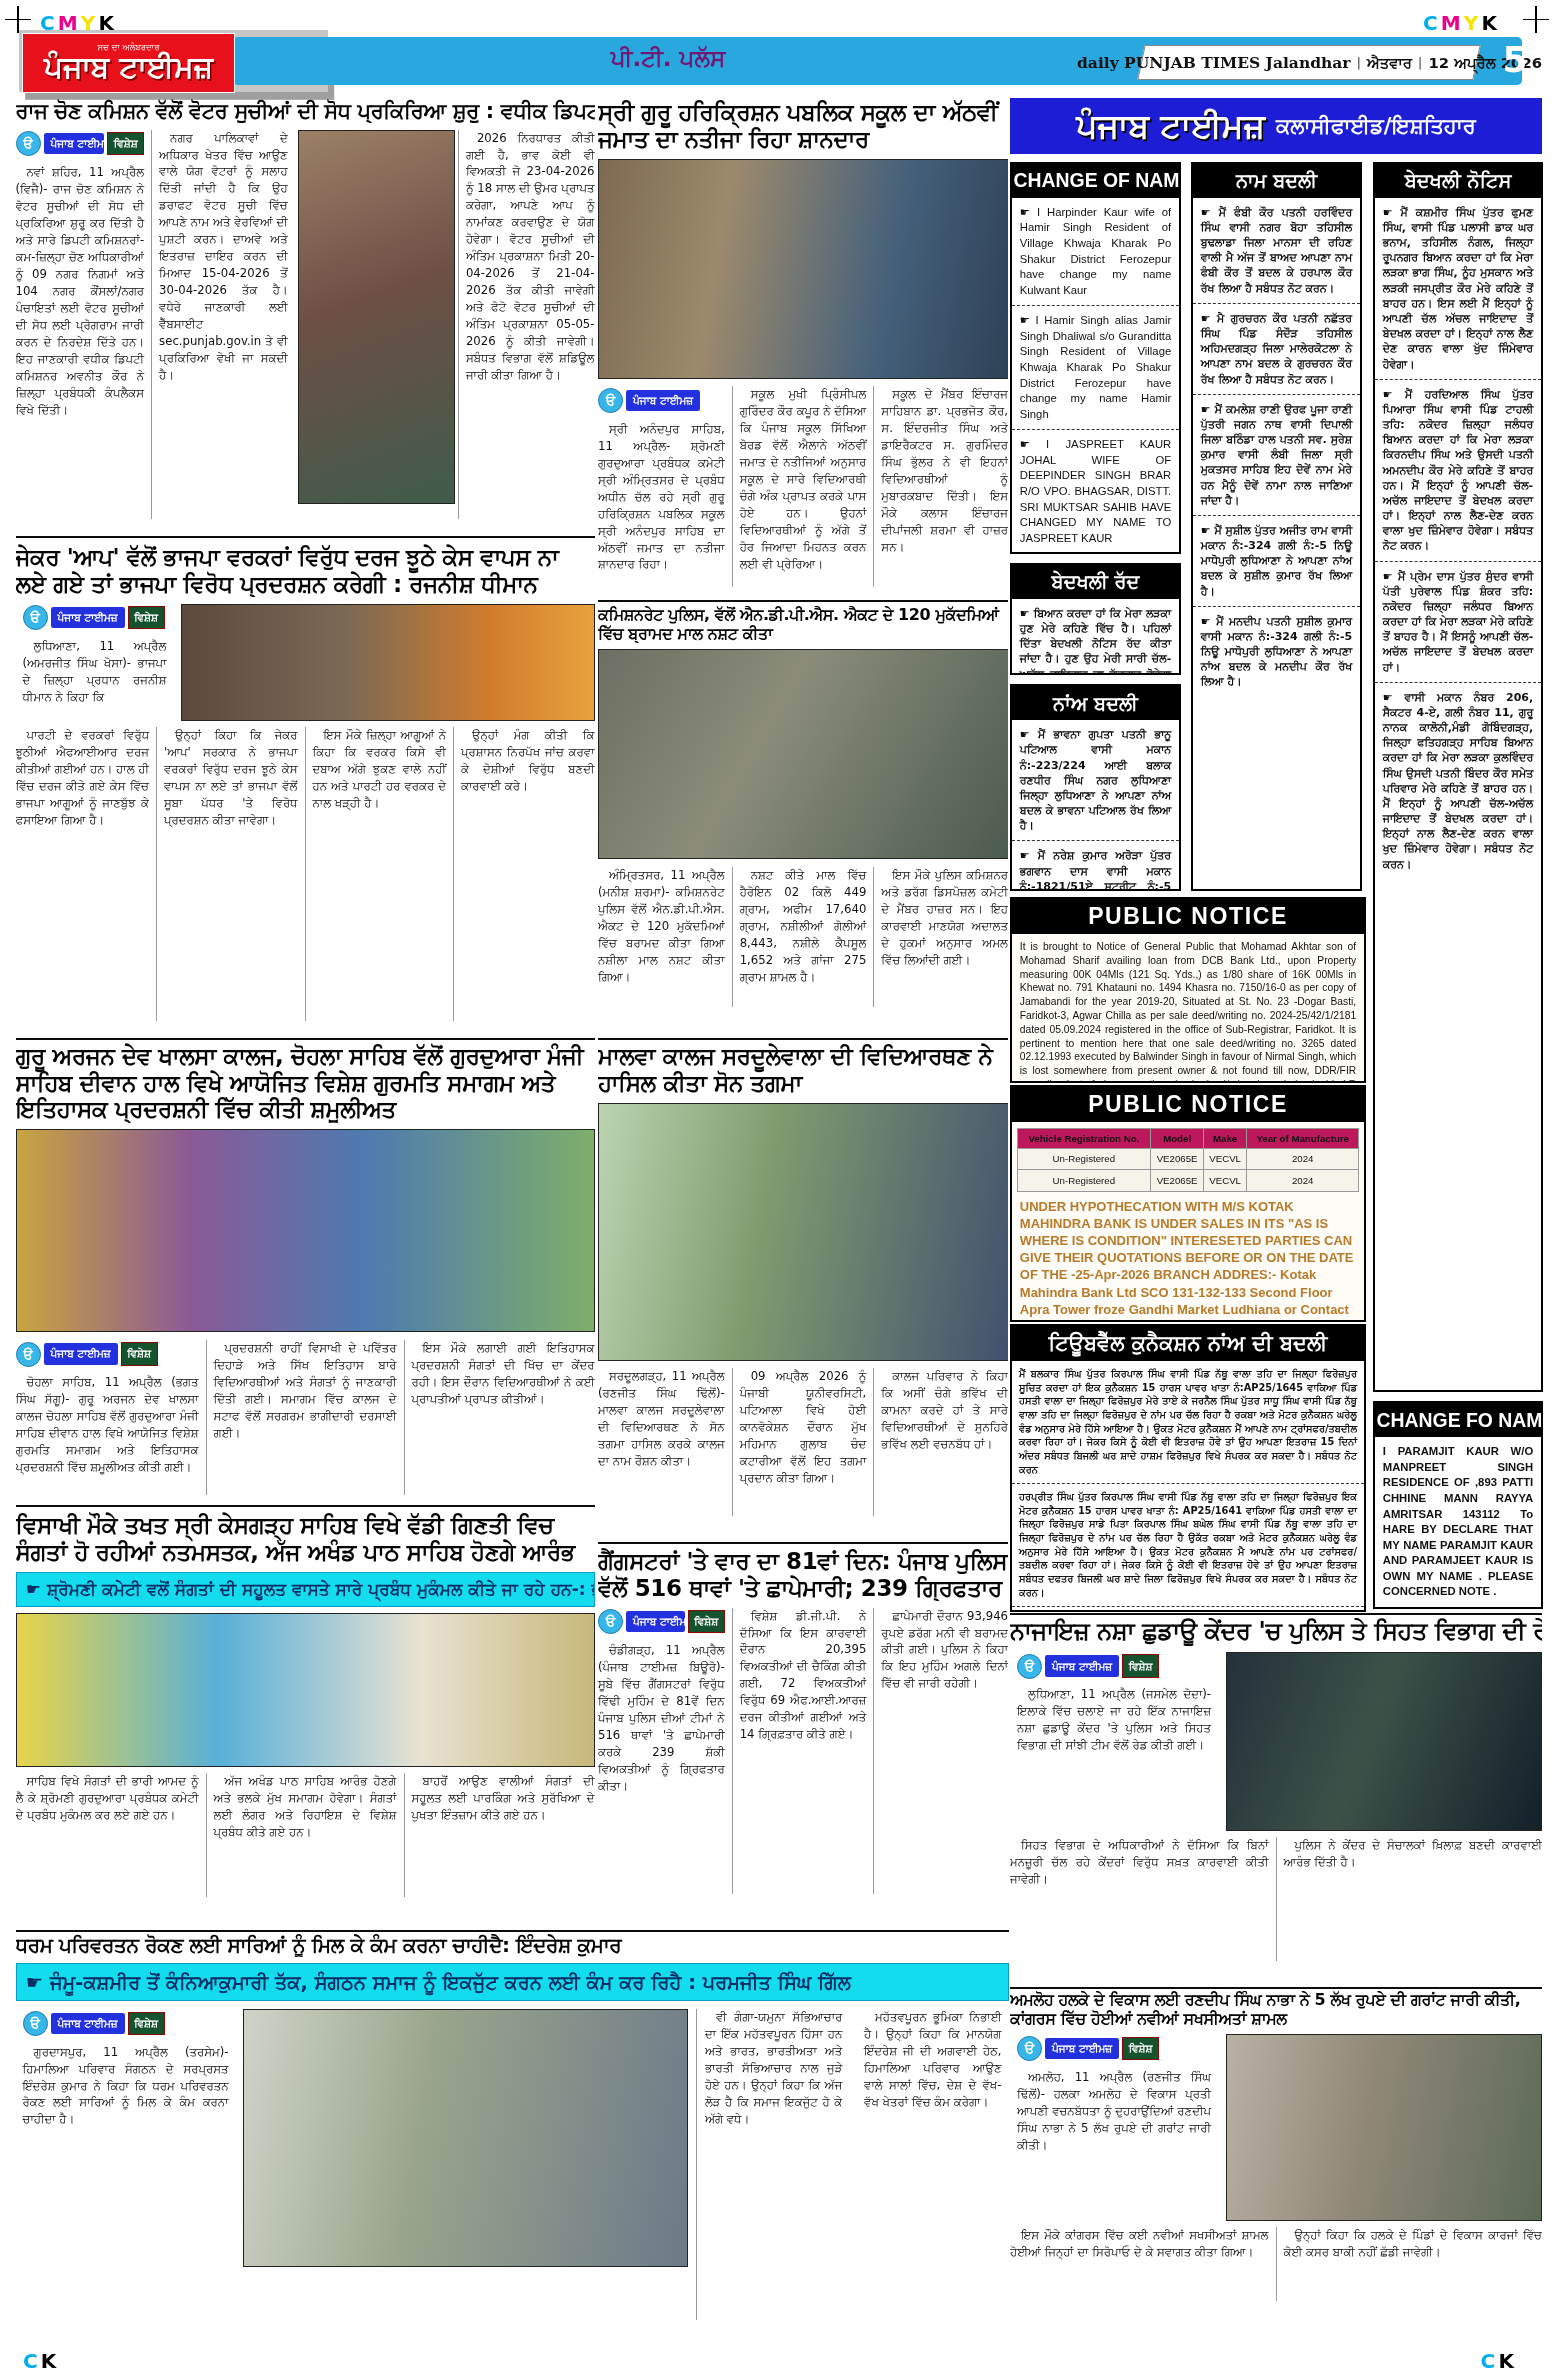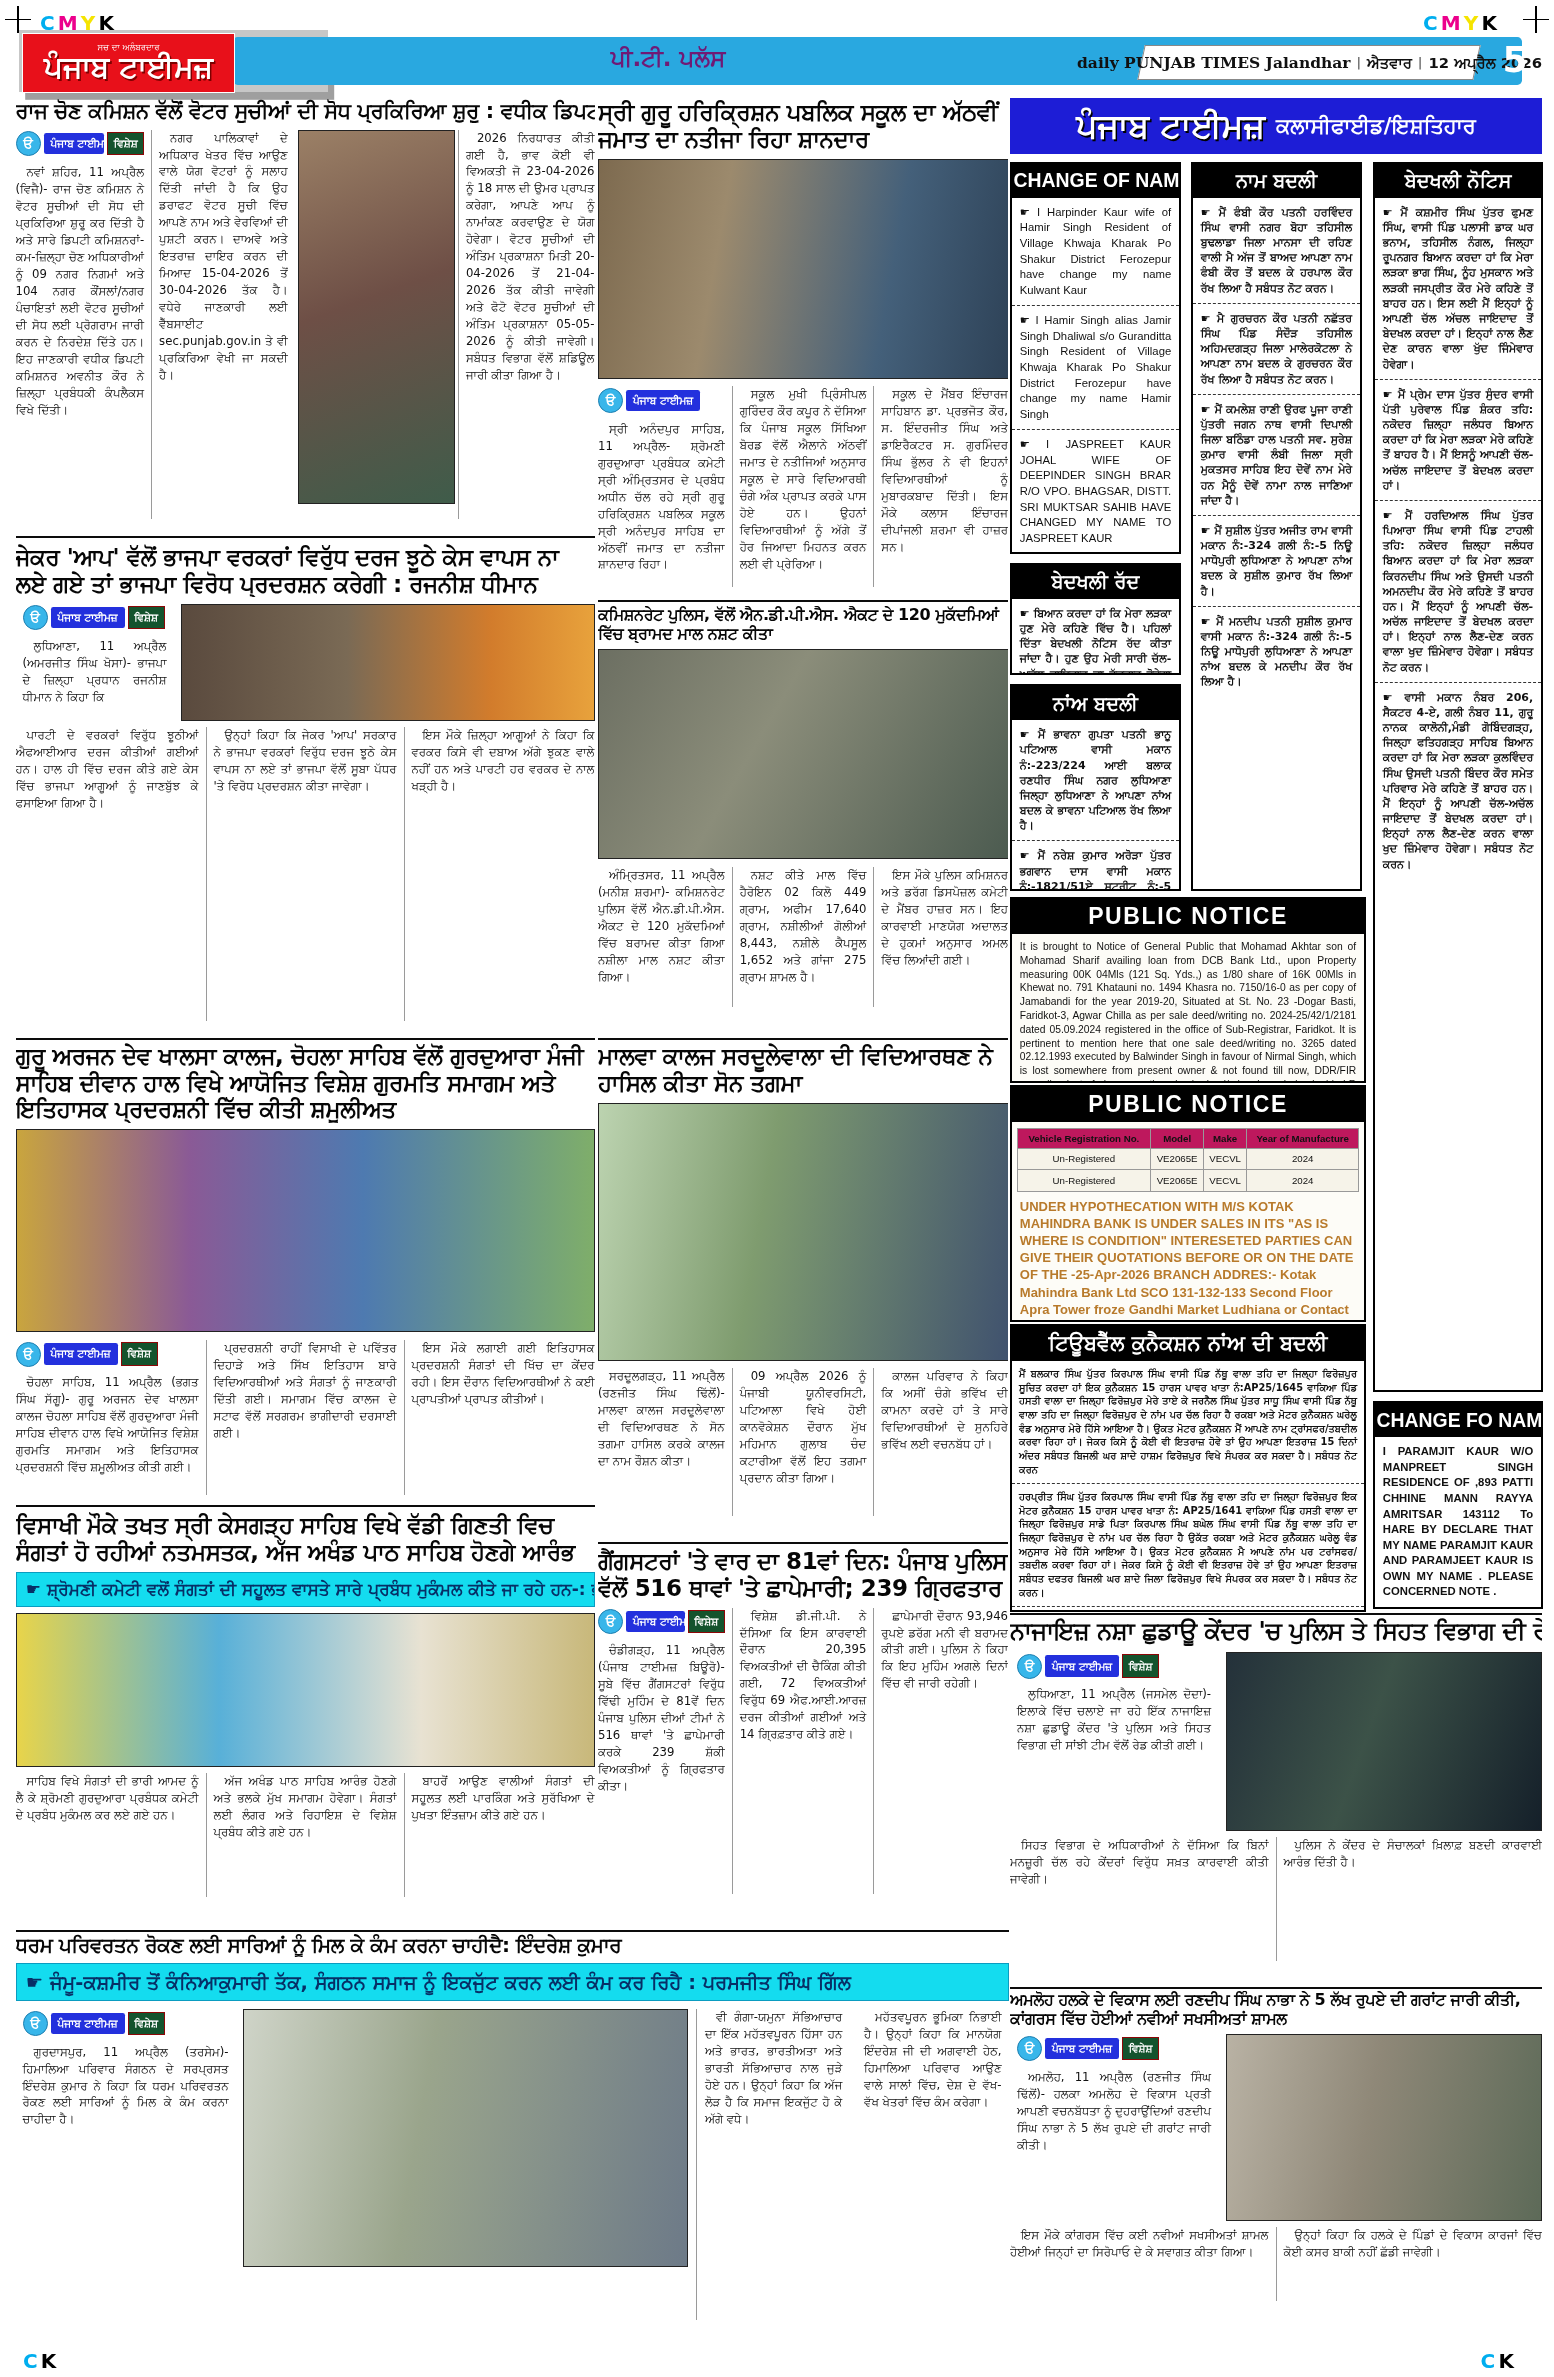--- a/index.html
+++ b/index.html
@@ -184,20 +184,23 @@
     <div class="cols" style="height:294px;">
       <div class="col">
           <p>ਪਾਰਟੀ ਦੇ ਵਰਕਰਾਂ ਵਿਰੁੱਧ ਝੂਠੀਆਂ ਐਫਆਈਆਰ ਦਰਜ ਕੀਤੀਆਂ ਗਈਆਂ ਹਨ। ਹਾਲ ਹੀ ਵਿੱਚ ਦਰਜ ਕੀਤੇ ਗਏ ਕੇਸ ਵਿੱਚ ਭਾਜਪਾ ਆਗੂਆਂ ਨੂੰ ਜਾਣਬੁੱਝ ਕੇ ਫਸਾਇਆ ਗਿਆ ਹੈ।</p>
         </div>
       <div class="col">
           <p>ਉਨ੍ਹਾਂ ਕਿਹਾ ਕਿ ਜੇਕਰ 'ਆਪ' ਸਰਕਾਰ ਨੇ ਭਾਜਪਾ ਵਰਕਰਾਂ ਵਿਰੁੱਧ ਦਰਜ ਝੂਠੇ ਕੇਸ ਵਾਪਸ ਨਾ ਲਏ ਤਾਂ ਭਾਜਪਾ ਵੱਲੋਂ ਸੂਬਾ ਪੱਧਰ 'ਤੇ ਵਿਰੋਧ ਪ੍ਰਦਰਸ਼ਨ ਕੀਤਾ ਜਾਵੇਗਾ।</p>
         </div>
       <div class="col">
           <p>ਇਸ ਮੌਕੇ ਜ਼ਿਲ੍ਹਾ ਆਗੂਆਂ ਨੇ ਕਿਹਾ ਕਿ ਵਰਕਰ ਕਿਸੇ ਵੀ ਦਬਾਅ ਅੱਗੇ ਝੁਕਣ ਵਾਲੇ ਨਹੀਂ ਹਨ ਅਤੇ ਪਾਰਟੀ ਹਰ ਵਰਕਰ ਦੇ ਨਾਲ ਖੜ੍ਹੀ ਹੈ।</p>
         </div>
+      <div class="col">
+          <p>ਉਨ੍ਹਾਂ ਮੰਗ ਕੀਤੀ ਕਿ ਪ੍ਰਸ਼ਾਸਨ ਨਿਰਪੱਖ ਜਾਂਚ ਕਰਵਾ ਕੇ ਦੋਸ਼ੀਆਂ ਵਿਰੁੱਧ ਬਣਦੀ ਕਾਰਵਾਈ ਕਰੇ।</p>
+        </div>
     </div>
   </section>
 
   <section class="art" style="left:598px;top:606px;width:410px;height:427px;">
     <h2 class="hl hl2m">ਕਮਿਸ਼ਨਰੇਟ ਪੁਲਿਸ, ਵੱਲੋਂ ਐਨ.ਡੀ.ਪੀ.ਐਸ. ਐਕਟ ਦੇ 120 ਮੁਕੱਦਮਿਆਂ ਵਿੱਚ ਬ੍ਰਾਮਦ ਮਾਲ ਨਸ਼ਟ ਕੀਤਾ</h2>
     <div class="photo p-d" style="width:409px;height:208px;margin-bottom:7.8px;"></div>
     <div class="cols" style="height:140px;">
       <div class="col">
           <p>ਅੰਮ੍ਰਿਤਸਰ, 11 ਅਪ੍ਰੈਲ (ਮਨੀਸ਼ ਸ਼ਰਮਾ)- ਕਮਿਸ਼ਨਰੇਟ ਪੁਲਿਸ ਵੱਲੋਂ ਐਨ.ਡੀ.ਪੀ.ਐਸ. ਐਕਟ ਦੇ 120 ਮੁਕੱਦਮਿਆਂ ਵਿੱਚ ਬਰਾਮਦ ਕੀਤਾ ਗਿਆ ਨਸ਼ੀਲਾ ਮਾਲ ਨਸ਼ਟ ਕੀਤਾ ਗਿਆ।</p>
         </div>
@@ -388,22 +391,22 @@
       <div class="centry">☛ ਮੈਂ ਕਮਲੇਸ਼ ਰਾਣੀ ਉਰਫ ਪੂਜਾ ਰਾਣੀ ਪੁੱਤਰੀ ਜਗਨ ਨਾਥ ਵਾਸੀ ਦਿਪਾਲੀ ਜਿਲਾ ਬਠਿੰਡਾ ਹਾਲ ਪਤਨੀ ਸਵ. ਸੁਰੇਸ਼ ਕੁਮਾਰ ਵਾਸੀ ਲੰਬੀ ਜਿਲਾ ਸ੍ਰੀ ਮੁਕਤਸਰ ਸਾਹਿਬ ਇਹ ਦੋਵੇਂ ਨਾਮ ਮੇਰੇ ਹਨ ਮੈਨੂੰ ਦੋਵੇਂ ਨਾਮਾ ਨਾਲ ਜਾਣਿਆ ਜਾਂਦਾ ਹੈ।</div>
       <div class="centry">☛ ਮੈਂ ਸੁਸ਼ੀਲ ਪੁੱਤਰ ਅਜੀਤ ਰਾਮ ਵਾਸੀ ਮਕਾਨ ਨੰ:-324 ਗਲੀ ਨੰ:-5 ਨਿਊ ਮਾਧੋਪੁਰੀ ਲੁਧਿਆਣਾ ਨੇ ਆਪਣਾ ਨਾਂਅ ਬਦਲ ਕੇ ਸੁਸ਼ੀਲ ਕੁਮਾਰ ਰੱਖ ਲਿਆ ਹੈ।</div>
       <div class="centry">☛ ਮੈਂ ਮਨਦੀਪ ਪਤਨੀ ਸੁਸ਼ੀਲ ਕੁਮਾਰ ਵਾਸੀ ਮਕਾਨ ਨੰ:-324 ਗਲੀ ਨੰ:-5 ਨਿਊ ਮਾਧੋਪੁਰੀ ਲੁਧਿਆਣਾ ਨੇ ਆਪਣਾ ਨਾਂਅ ਬਦਲ ਕੇ ਮਨਦੀਪ ਕੌਰ ਰੱਖ ਲਿਆ ਹੈ।</div>
     </div>
   </div>
 
   <div class="ccol" style="left:1373px;top:162px;width:170px;height:1447px;">
     <div class="cbox" style="flex:1;">
       <div class="chdr">ਬੇਦਖਲੀ ਨੋਟਿਸ</div>
       <div class="centry">☛ ਮੈਂ ਕਸ਼ਮੀਰ ਸਿੰਘ ਪੁੱਤਰ ਫੁਮਣ ਸਿੰਘ, ਵਾਸੀ ਪਿੰਡ ਪਲਾਸੀ ਡਾਕ ਘਰ ਭਨਾਮ, ਤਹਿਸੀਲ ਨੰਗਲ, ਜਿਲ੍ਹਾ ਰੂਪਨਗਰ ਬਿਆਨ ਕਰਦਾ ਹਾਂ ਕਿ ਮੇਰਾ ਲੜਕਾ ਭਾਗ ਸਿੰਘ, ਨੂੰਹ ਮੁਸਕਾਨ ਅਤੇ ਲੜਕੀ ਜਸਪ੍ਰੀਤ ਕੌਰ ਮੇਰੇ ਕਹਿਣੇ ਤੋਂ ਬਾਹਰ ਹਨ। ਇਸ ਲਈ ਮੈਂ ਇਨ੍ਹਾਂ ਨੂੰ ਆਪਣੀ ਚੱਲ ਅੱਚਲ ਜਾਇਦਾਦ ਤੋਂ ਬੇਦਖਲ ਕਰਦਾ ਹਾਂ। ਇਨ੍ਹਾਂ ਨਾਲ ਲੈਣ ਦੇਣ ਕਾਰਨ ਵਾਲਾ ਖੁੱਦ ਜਿੰਮੇਵਾਰ ਹੋਵੇਗਾ।</div>
+      <div class="centry">☛ ਮੈਂ ਹਰਦਿਆਲ ਸਿੰਘ ਪੁੱਤਰ ਪਿਆਰਾ ਸਿੰਘ ਵਾਸੀ ਪਿੰਡ ਟਾਹਲੀ ਤਹਿ: ਨਕੋਦਰ ਜ਼ਿਲ੍ਹਾ ਜਲੰਧਰ ਬਿਆਨ ਕਰਦਾ ਹਾਂ ਕਿ ਮੇਰਾ ਲੜਕਾ ਕਿਰਨਦੀਪ ਸਿੰਘ ਅਤੇ ਉਸਦੀ ਪਤਨੀ ਅਮਨਦੀਪ ਕੌਰ ਮੇਰੇ ਕਹਿਣੇ ਤੋਂ ਬਾਹਰ ਹਨ। ਮੈਂ ਇਨ੍ਹਾਂ ਨੂੰ ਆਪਣੀ ਚੱਲ-ਅਚੱਲ ਜਾਇਦਾਦ ਤੋਂ ਬੇਦਖਲ ਕਰਦਾ ਹਾਂ। ਇਨ੍ਹਾਂ ਨਾਲ ਲੈਣ-ਦੇਣ ਕਰਨ ਵਾਲਾ ਖੁਦ ਜ਼ਿੰਮੇਵਾਰ ਹੋਵੇਗਾ। ਸਬੰਧਤ ਨੋਟ ਕਰਨ।</div>
       <div class="centry">☛ ਮੈਂ ਪ੍ਰੇਮ ਦਾਸ ਪੁੱਤਰ ਸੁੰਦਰ ਵਾਸੀ ਪੱਤੀ ਪੁਰੇਵਾਲ ਪਿੰਡ ਸ਼ੰਕਰ ਤਹਿ: ਨਕੋਦਰ ਜ਼ਿਲ੍ਹਾ ਜਲੰਧਰ ਬਿਆਨ ਕਰਦਾ ਹਾਂ ਕਿ ਮੇਰਾ ਲੜਕਾ ਮੇਰੇ ਕਹਿਣੇ ਤੋਂ ਬਾਹਰ ਹੈ। ਮੈਂ ਇਸਨੂੰ ਆਪਣੀ ਚੱਲ-ਅਚੱਲ ਜਾਇਦਾਦ ਤੋਂ ਬੇਦਖਲ ਕਰਦਾ ਹਾਂ।</div>
-      <div class="centry">☛ ਮੈਂ ਹਰਦਿਆਲ ਸਿੰਘ ਪੁੱਤਰ ਪਿਆਰਾ ਸਿੰਘ ਵਾਸੀ ਪਿੰਡ ਟਾਹਲੀ ਤਹਿ: ਨਕੋਦਰ ਜ਼ਿਲ੍ਹਾ ਜਲੰਧਰ ਬਿਆਨ ਕਰਦਾ ਹਾਂ ਕਿ ਮੇਰਾ ਲੜਕਾ ਕਿਰਨਦੀਪ ਸਿੰਘ ਅਤੇ ਉਸਦੀ ਪਤਨੀ ਅਮਨਦੀਪ ਕੌਰ ਮੇਰੇ ਕਹਿਣੇ ਤੋਂ ਬਾਹਰ ਹਨ। ਮੈਂ ਇਨ੍ਹਾਂ ਨੂੰ ਆਪਣੀ ਚੱਲ-ਅਚੱਲ ਜਾਇਦਾਦ ਤੋਂ ਬੇਦਖਲ ਕਰਦਾ ਹਾਂ। ਇਨ੍ਹਾਂ ਨਾਲ ਲੈਣ-ਦੇਣ ਕਰਨ ਵਾਲਾ ਖੁਦ ਜ਼ਿੰਮੇਵਾਰ ਹੋਵੇਗਾ। ਸਬੰਧਤ ਨੋਟ ਕਰਨ।</div>
       <div class="centry">☛ ਵਾਸੀ ਮਕਾਨ ਨੰਬਰ 206, ਸੈਕਟਰ 4-ਏ, ਗਲੀ ਨੰਬਰ 11, ਗੁਰੂ ਨਾਨਕ ਕਾਲੋਨੀ,ਮੰਡੀ ਗੋਬਿੰਦਗੜ੍ਹ, ਜਿਲ੍ਹਾ ਫਤਿਹਗੜ੍ਹ ਸਾਹਿਬ ਬਿਆਨ ਕਰਦਾ ਹਾਂ ਕਿ ਮੇਰਾ ਲੜਕਾ ਕੁਲਵਿੰਦਰ ਸਿੰਘ ਉਸਦੀ ਪਤਨੀ ਬਿੰਦਰ ਕੌਰ ਸਮੇਤ ਪਰਿਵਾਰ ਮੇਰੇ ਕਹਿਣੇ ਤੋਂ ਬਾਹਰ ਹਨ। ਮੈਂ ਇਨ੍ਹਾਂ ਨੂੰ ਆਪਣੀ ਚੱਲ-ਅਚੱਲ ਜਾਇਦਾਦ ਤੋਂ ਬੇਦਖਲ ਕਰਦਾ ਹਾਂ। ਇਨ੍ਹਾਂ ਨਾਲ ਲੈਣ-ਦੇਣ ਕਰਨ ਵਾਲਾ ਖੁਦ ਜ਼ਿੰਮੇਵਾਰ ਹੋਵੇਗਾ। ਸਬੰਧਤ ਨੋਟ ਕਰਨ।</div>
     </div>
     <div class="cbox">
       <div class="chdr" style="font-family:'Liberation Sans',sans-serif;">CHANGE FO NAME</div>
       <div class="centry en" style="font-weight:bold;">I PARAMJIT KAUR W/O MANPREET SINGH RESIDENCE OF ,893 PATTI CHHINE MANN RAYYA AMRITSAR 143112 To HARE BY DECLARE THAT MY NAME PARAMJIT KAUR AND PARAMJEET KAUR IS OWN MY NAME . PLEASE CONCERNED NOTE .</div>
     </div>
   </div>
 
   <div class="pnbox" style="left:1010px;top:897px;width:352px;height:182px;">
     <div class="pnhdr">PUBLIC NOTICE</div>

